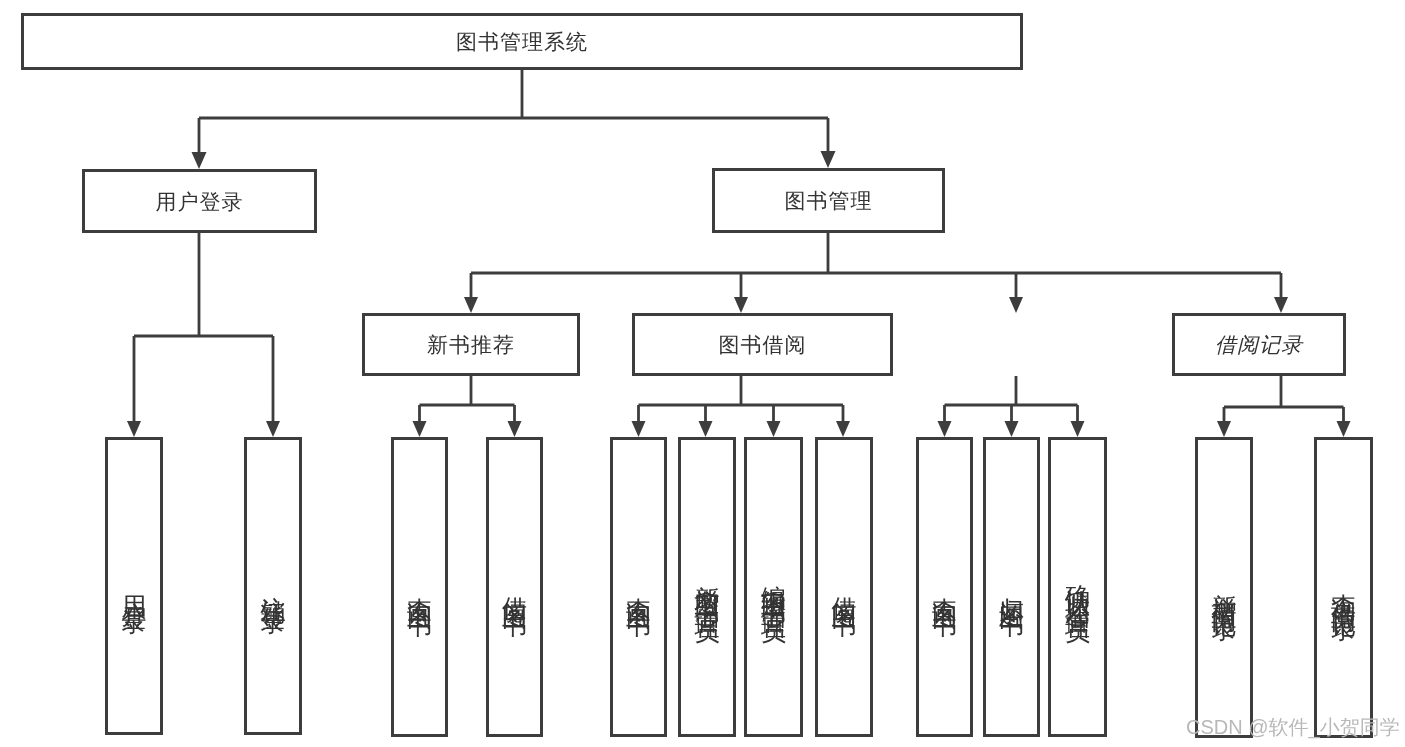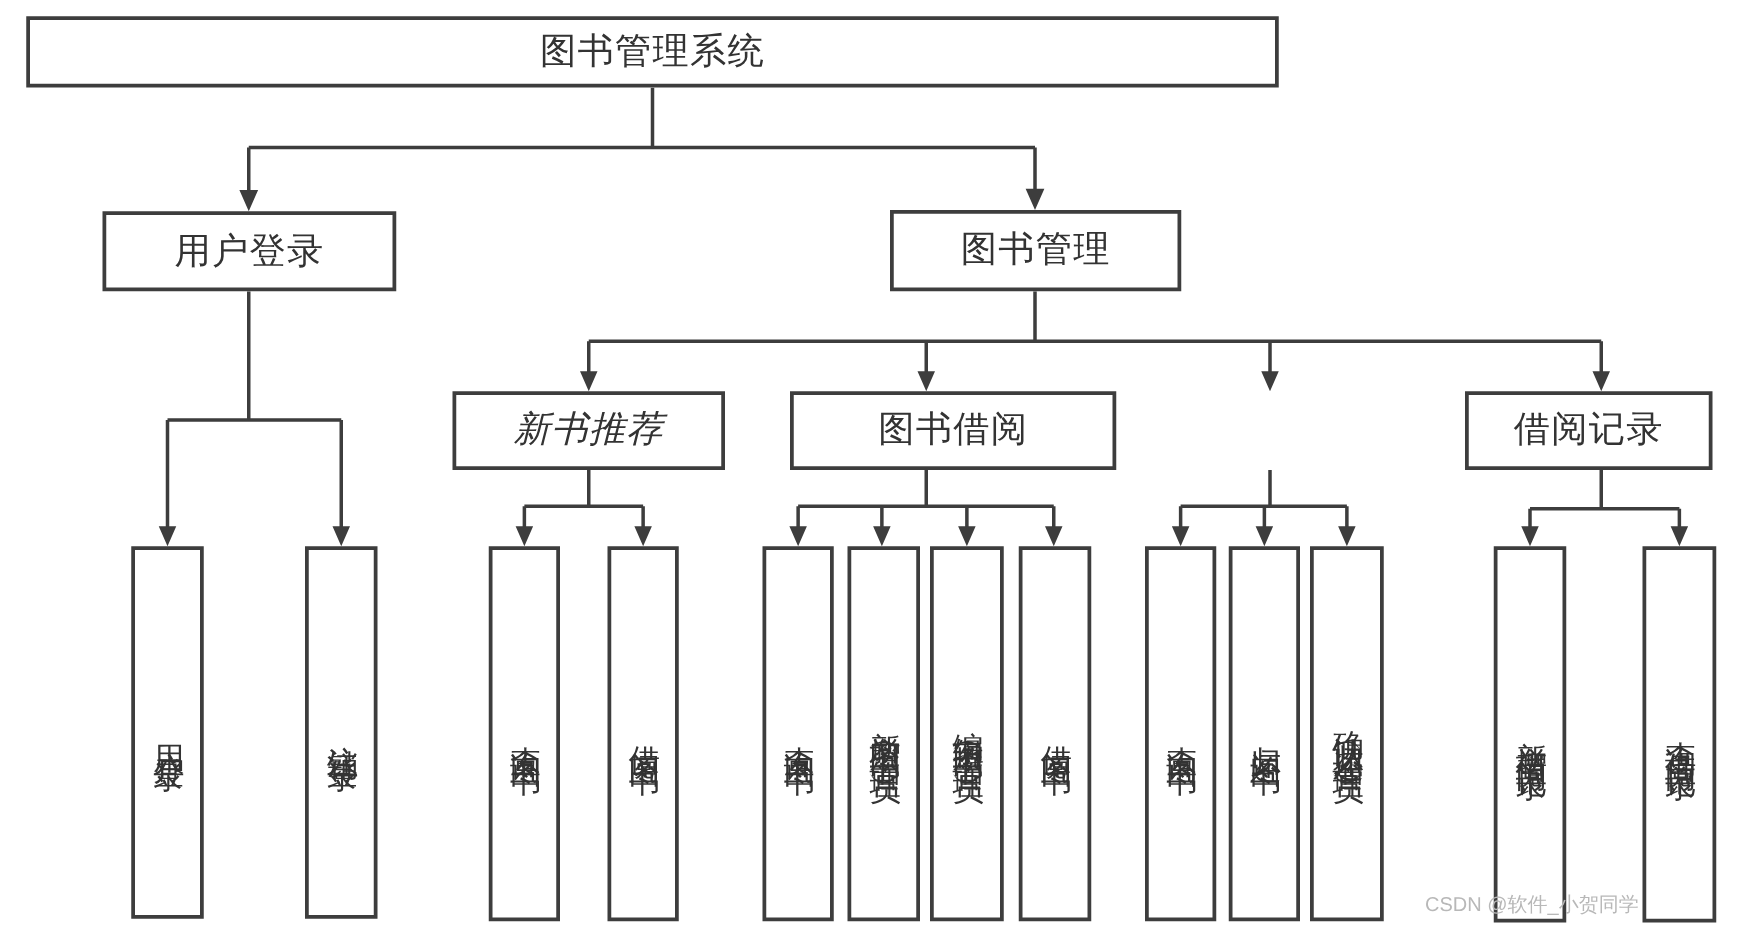--- a/index.html
+++ b/index.html
@@ -40,38 +40,38 @@
     box-sizing:border-box;
     border:3px solid var(--line-color);
     background:#ffffff;
     color:var(--text-color);
     display:flex;
     align-items:center;
     justify-content:center;
     text-align:center;
   }
   .hbox{
-    font-size:29px;
+    font-size:21px;
     letter-spacing:1px;
     line-height:1;
   }
   .vbox{
     font-size:25px;
     line-height:1;
   }
   .vbox span{
     writing-mode:vertical-rl;
     letter-spacing:5px;
     white-space:nowrap;
   }
   .watermark{
     position:absolute;
-    left:1140px;
+    left:1186px;
     top:714px;
-    font-size:16px;
+    font-size:20px;
     color:var(--wm-color);
     white-space:nowrap;
   }
 </style>
 </head>
 <body>
 
 <div class="canvas">
 
   <svg class="connectors" viewBox="0 0 1405 747" xmlns="http://www.w3.org/2000/svg">
@@ -129,23 +129,23 @@
       M1070.5,421 h14 l-7,16 z
       M1217,421 h14 l-7,16 z
       M1336.5,421 h14 l-7,16 z"></path>
   </svg>
 
   <div class="node hbox" style="left:21px;top:13px;width:1002px;height:57px;">图书管理系统</div>
 
   <div class="node hbox" style="left:82px;top:169px;width:235px;height:64px;">用户登录</div>
   <div class="node hbox" style="left:712px;top:168px;width:233px;height:65px;text-align:right;">图书管理</div>
 
-  <div class="node hbox" style="left:362px;top:313px;width:218px;height:63px;font-style:italic;">新书推荐</div>
+  <div class="node hbox" style="left:362px;top:313px;width:218px;height:63px;">新书推荐</div>
   <div class="node hbox" style="left:632px;top:313px;width:261px;height:63px;">图书借阅</div>
-  <div class="node hbox" style="left:1172px;top:313px;width:198px;height:63px;">借阅记录</div>
+  <div class="node hbox" style="left:1172px;top:313px;width:174px;height:63px;font-style:italic;">借阅记录</div>
 
   <div class="node vbox" style="left:105px;top:437px;width:58px;height:298px;">
     <span>用户登录</span>
   </div>
   <div class="node vbox" style="left:244px;top:437px;width:58px;height:298px;">
     <span>注销登录</span>
   </div>
 
   <div class="node vbox" style="left:391px;top:437px;width:57px;height:300px;">
     <span>查询图书</span>

